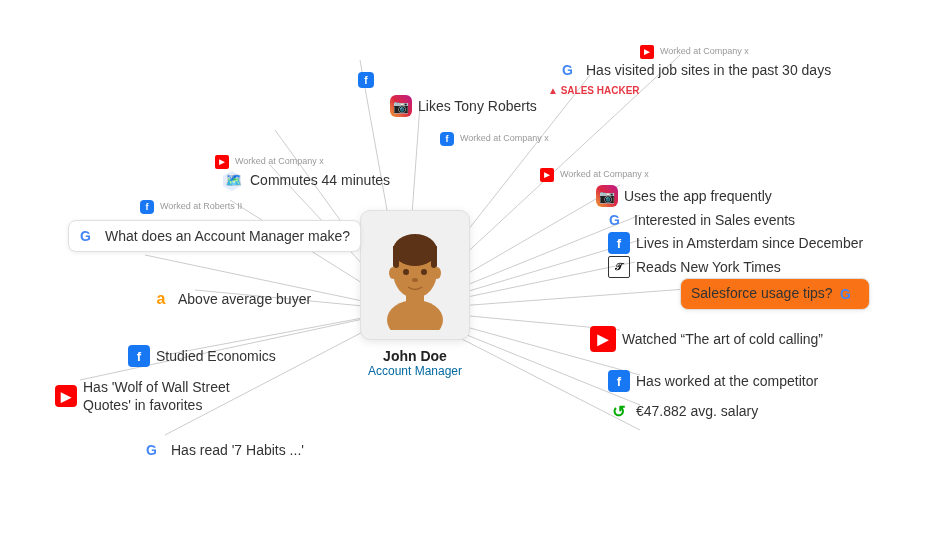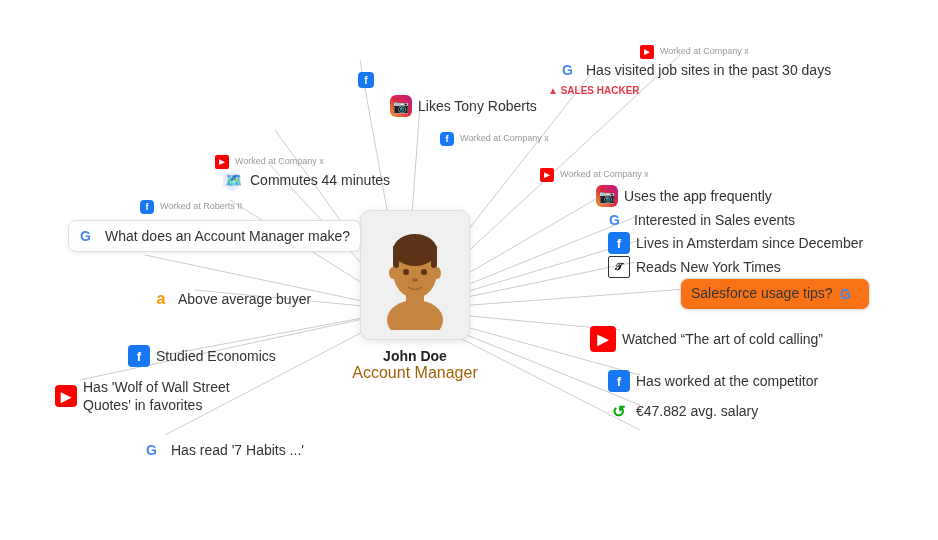--- a/index.html
+++ b/index.html
@@ -41,22 +41,22 @@
       box-shadow: 0 2px 8px rgba(0,0,0,0.1);
     }
 
     .person-name {
       font-size: 14px;
       font-weight: bold;
       color: #222;
     }
 
     .person-title {
-      font-size: 16px;
-      color: #a16207;
+      font-size: 12px;
+      color: #0369a1;
     }
 
     
     .connector-svg {
       position: absolute;
       top: 0; left: 0;
       width: 938px;
       height: 540px;
       pointer-events: none;
     }

